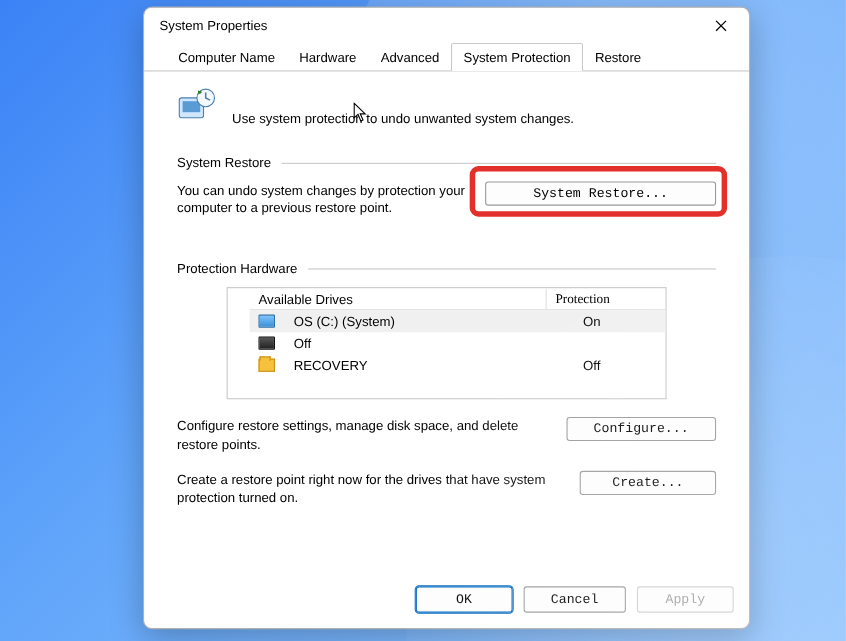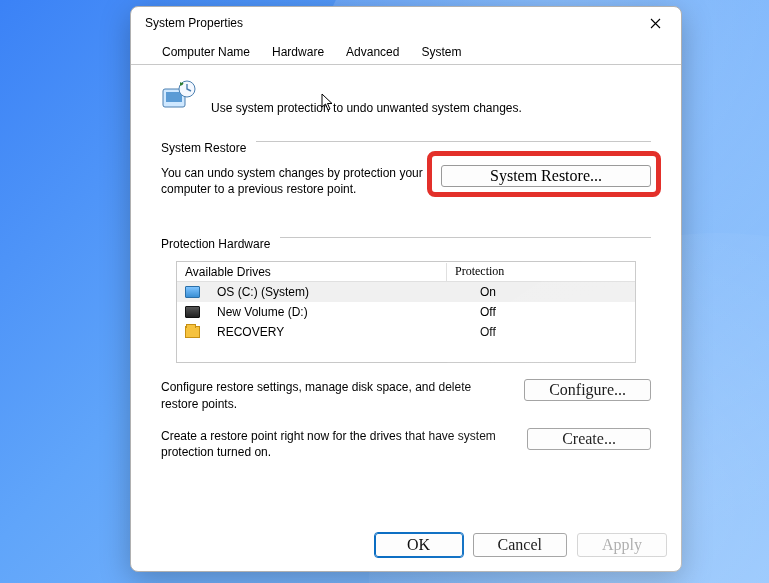--- a/index.html
+++ b/index.html
@@ -100,20 +100,21 @@
   }
   .cursor {
     position: absolute;
     left: 160px;
     top: 14px;
     font-size: 15px;
     pointer-events: none;
   }
   .section-header {
     display: flex;
+    align-items: center;
     gap: 10px;
     margin-bottom: 10px;
     font-size: 12px;
   }
   .section-header .rule {
     flex: 1;
     height: 1px;
     background: #c8c8c8;
   }
   .restore-row {
@@ -130,22 +131,23 @@
     top: -14px;
     width: 234px;
     height: 46px;
     border: 5px solid #e3302a;
     border-radius: 8px;
     pointer-events: none;
   }
   .settings-box { margin-bottom: 14px; }
   .table {
     border: 1px solid #c8c8c8;
-    width: 460px;
+    width: 400px;
     margin: 0 auto;
+    padding-left: 20px;
   }
   .thead, .trow {
     display: flex;
     height: 20px;
     align-items: center;
     font-size: 12px;
   }
   .thead { border-bottom: 1px solid #e0e0e0; }
   .thead .th {
     padding: 2px 8px;
@@ -180,22 +182,22 @@
   .action-row {
     display: flex;
     align-items: flex-start;
     gap: 20px;
     margin-top: 16px;
   }
   .action-row .desc { flex: 1; line-height: 1.35; }
   button.std {
     min-width: 124px;
     height: 22px;
-    font-size: 16px;
-    font-family: Liberation Serif, serif;
+    font-size: 12px;
+    font-family: Liberation Mono, monospace;
     border: 1px solid #9a9a9a;
     background: #fdfdfd;
     border-radius: 3px;
     cursor: default;
     padding: 0 24px;
   }
   button.big {
     min-width: 210px;
   }
   .footer {
@@ -229,21 +231,22 @@
       <svg width="11" height="11" viewBox="0 0 11 11">
           <path d="M1 1 L10 10 M10 1 L1 10" stroke="#000" stroke-width="1.1" fill="none"></path>
         </svg>
     </div>
   </div>
 
   <div class="tabs">
     <div class="tab">Computer Name</div>
     <div class="tab">Hardware</div>
     <div class="tab">Advanced</div>
-    <div class="tab">System</div>
+    <div class="tab active">System Protection</div>
+    <div class="tab">Restore</div>
   </div>
 
   <div class="tab-body">
 
     <div class="intro">
       <span class="shield-icon">
         <svg width="36" height="36" viewBox="0 0 36 36">
           <rect x="2" y="10" width="22" height="18" rx="2" fill="#cfe8ff" stroke="#4a7fb0"></rect>
           <rect x="5" y="13" width="16" height="10" fill="#5a9bd5"></rect>
           <circle cx="26" cy="10" r="8" fill="#f4f8ff" stroke="#4a7fb0"></circle>
@@ -282,21 +285,20 @@
           <div class="th col-drive">Available Drives</div>
           <div class="th col-prot">Protection</div>
         </div>
         <div class="trow sel">
           <span class="dicon di-os"></span>
           <span class="dname">OS (C:) (System)</span>
           <span class="dprot">On</span>
         </div>
         <div class="trow">
           <span class="dicon di-vol"></span>
-          <span class="dname">New Volume (D:)</span>
           <span class="dprot">Off</span>
         </div>
         <div class="trow">
           <span class="dicon di-rec"></span>
           <span class="dname">RECOVERY</span>
           <span class="dprot">Off</span>
         </div>
         <div class="trow"></div>
       </div>
 

